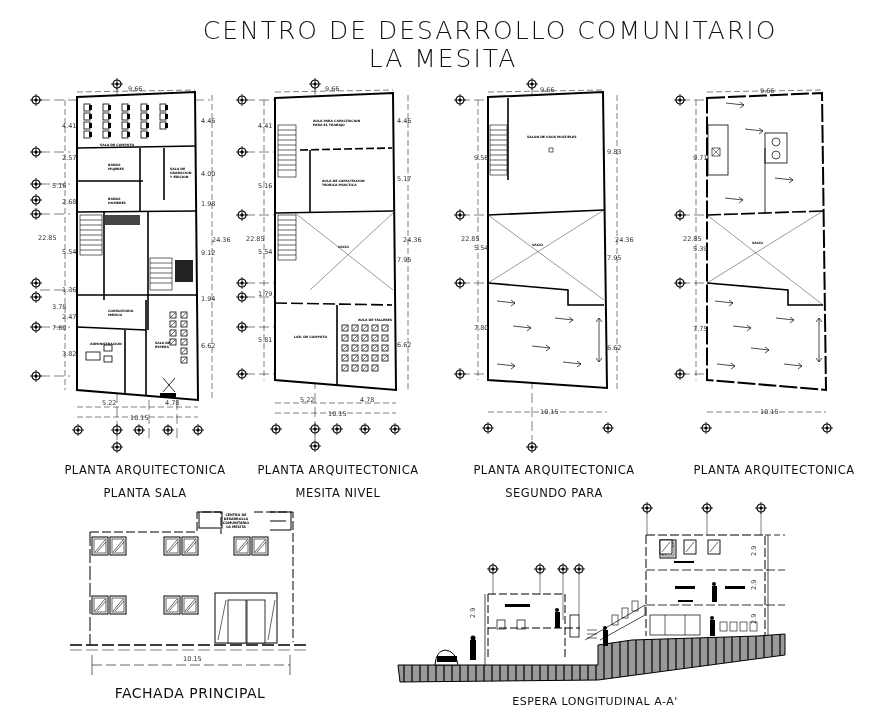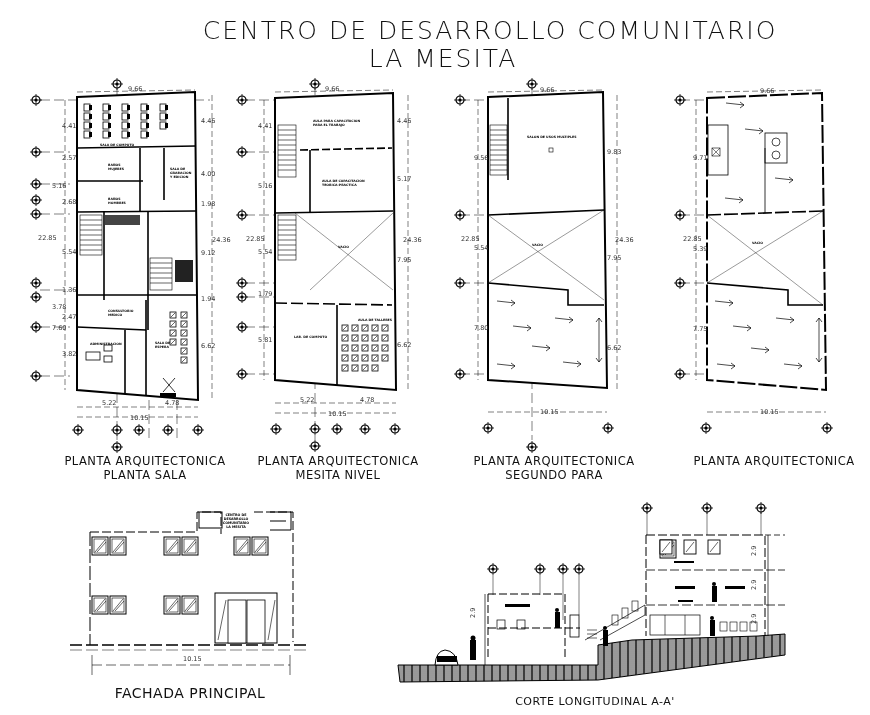--- a/index.html
+++ b/index.html
@@ -1,21 +1,21 @@
 <!DOCTYPE html>
 <html><head>
 <meta charset="utf-8">
 <style>
   html,body{margin:0;padding:0;background:#fff;}
   body{width:870px;height:715px;position:relative;overflow:hidden;font-family:"DejaVu Sans",sans-serif;color:#000;}
   .title{position:absolute;left:0;width:870px;text-align:center;font-family:"DejaVu Sans",sans-serif;font-weight:200;letter-spacing:2px;color:#111;}
   .t1{top:16px;font-size:25px;left:55px;}
   .t2{top:44px;font-size:25px;left:8px;}
   .cap{position:absolute;text-align:center;font-size:11.5px;line-height:14px;letter-spacing:.5px;color:#111;font-family:"DejaVu Sans",sans-serif;}
-  .cap span{display:block;}
+  .cap span{display:block;margin-top:9px;}
   svg{position:absolute;left:0;top:0;}
   .dim{font-family:"DejaVu Sans",sans-serif;font-size:6.5px;fill:#333;}
   .room{font-family:"DejaVu Sans",sans-serif;font-size:3.2px;fill:#000;font-weight:bold;}
 </style>
 </head>
 <body>
 
 <div class="title t1">CENTRO DE DESARROLLO COMUNITARIO</div>
 <div class="title t2">LA MESITA</div>
 
@@ -559,13 +559,13 @@
   <span>MESITA NIVEL</span>
 </div>
 <div class="cap" style="left:464px;top:454px;width:180px;">
   <span>PLANTA ARQUITECTONICA</span>
   <span>SEGUNDO PARA</span>
 </div>
 <div class="cap" style="left:684px;top:454px;width:180px;">
   <span>PLANTA ARQUITECTONICA</span>
 </div>
 <div class="cap" style="left:100px;top:686px;width:180px;font-size:14px;">FACHADA PRINCIPAL</div>
-<div class="cap" style="left:500px;top:695px;width:190px;font-size:11px;">CORTE LONGITUDINAL A-A'</div>
+<div class="cap" style="left:500px;top:695px;width:190px;font-size:11px;">ESPERA LONGITUDINAL A-A'</div>
 
 </body></html>

